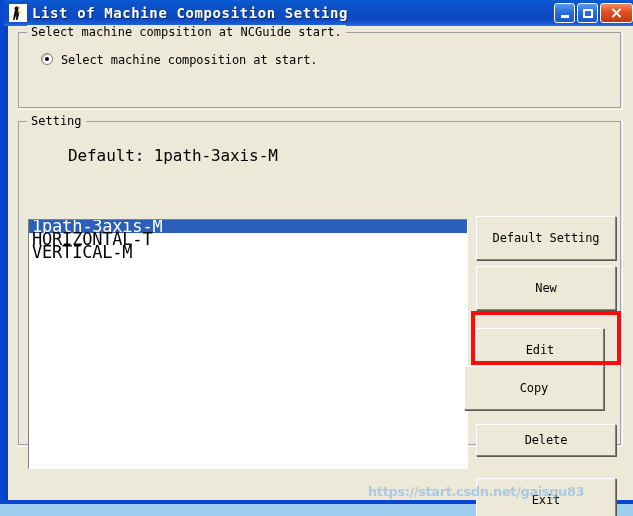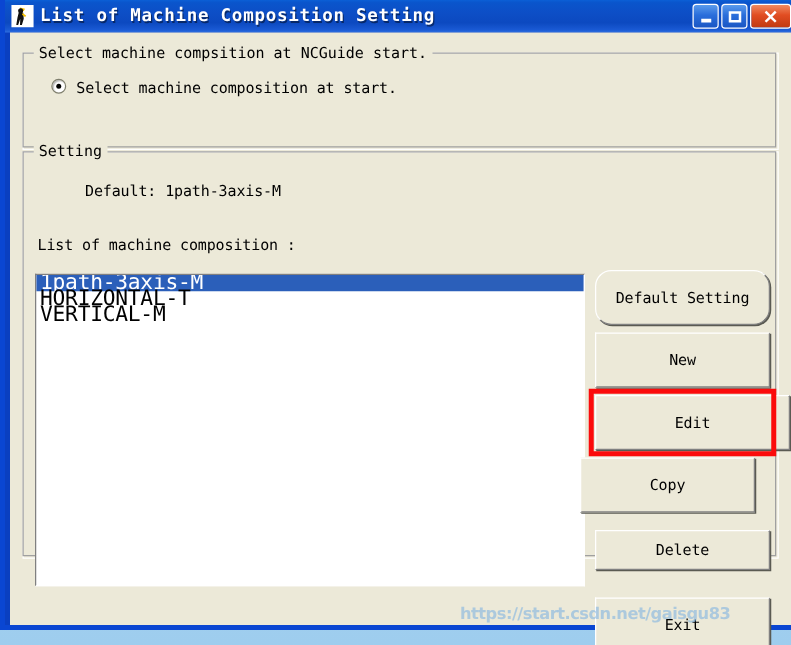--- a/index.html
+++ b/index.html
@@ -141,21 +141,21 @@
     padding: 0 4px;
     font-size: 12px;
     color: #000;
     white-space: nowrap;
     z-index: 2;
     font-family: "DejaVu Sans Mono", "Liberation Mono", monospace;
   }
 
   #gb-start {
     left: 10px;
-    top: 16px;
+    top: 6px;
     width: 605px;
     height: 78px;
   }
   #gb-setting {
     left: 10px;
     top: 95px;
     width: 605px;
     height: 326px;
   }
 
@@ -187,21 +187,21 @@
   }
   .radio-label {
     white-space: nowrap;
     font-family: "DejaVu Sans Mono", "Liberation Mono", monospace;
     letter-spacing: -0.1px;
   }
 
   
   .static-text {
     position: absolute;
-    font-size: 12px;
+    font-size: 16px;
     color: #000;
     white-space: nowrap;
     font-family: "DejaVu Sans Mono", "Liberation Mono", monospace;
     letter-spacing: -0.1px;
   }
 
   
   #listbox {
     position: absolute;
     left: 20px;
@@ -248,23 +248,23 @@
     display: flex;
     align-items: center;
     justify-content: center;
     font-size: 12px;
     color: #000;
     white-space: nowrap;
     font-family: "DejaVu Sans Mono", "Liberation Mono", monospace;
     letter-spacing: -0.1px;
   }
 
-  #btn-default  { left: 468px; top: 190px; width: 140px; height: 44px; border-radius: 13px; }
+  #btn-default  { left: 468px; top: 190px; width: 140px; height: 44px; }
   #btn-new      { left: 468px; top: 240px; width: 140px; height: 44px; }
-  #btn-edit     { left: 468px; top: 290px; width: 156px; height: 44px; }
+  #btn-edit     { left: 468px; top: 302px; width: 128px; height: 44px; }
   #btn-copy     { left: 456px; top: 340px; width: 140px; height: 44px; }
   #btn-delete   { left: 468px; top: 398px; width: 140px; height: 32px; }
   #btn-exit     { left: 468px; top: 452px; width: 140px; height: 44px; }
 
   
   #edit-highlight {
     position: absolute;
     left: 463px;
     top: 285px;
     width: 150px;
@@ -334,21 +334,20 @@
       </div>
 
     </div>
 
     <div class="groupbox" id="gb-setting">
       <span class="gb-title">Setting</span>
     </div>
 
     <div class="static-text" style="left:60px; top:120px;">Default: 1path-3axis-M</div>
 
-    <div class="static-text" style="left:22px; top:163px;">List of machine composition :</div>
 
     <div id="listbox">
       <div id="listbox-inner">
         <div class="list-item selected">1path-3axis-M</div>
         <div class="list-item">HORIZONTAL-T</div>
         <div class="list-item">VERTICAL-M</div>
       </div>
     </div>
 
     <div class="btn" id="btn-default">Default Setting</div>

